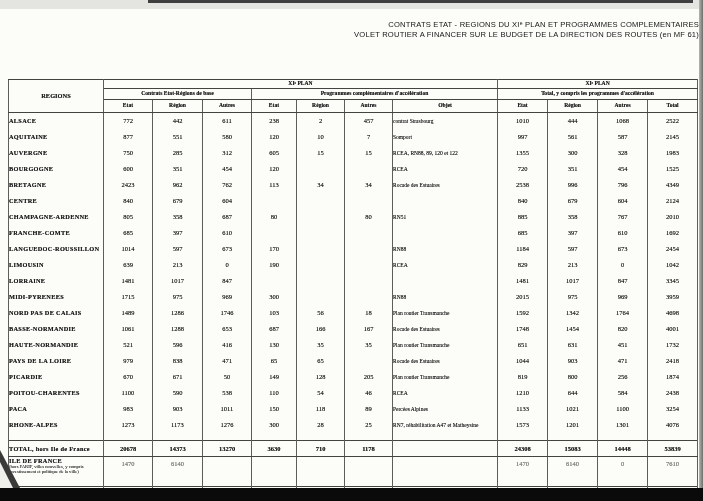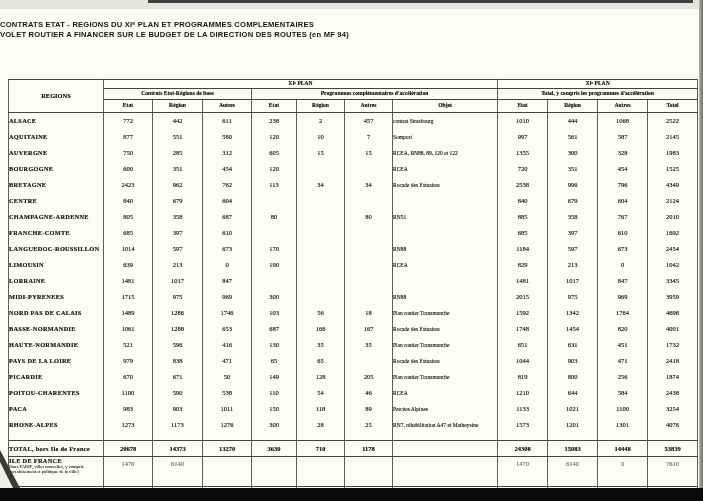--- a/index.html
+++ b/index.html
@@ -29,22 +29,22 @@
   }
   .curl-shadow{
     position:absolute;left:0;bottom:13px;width:0;height:0;
     border-bottom:38px solid #3a3a38;border-right:20px solid transparent;
   }
   .curl-page{
     position:absolute;left:0;bottom:13px;width:0;height:0;
     border-bottom:26px solid #efefec;border-right:13px solid transparent;
   }
   .title{
-    position:absolute;left:0;top:11px;width:699px;text-align:left;
-    font-family:"Liberation Sans",sans-serif;font-weight:bold;color:#141414;
+    position:absolute;left:0;top:11px;width:699px;text-align:right;
+    font-family:"Liberation Sans",sans-serif;font-weight:normal;color:#141414;
     font-size:7.6px;line-height:9.5px;letter-spacing:.2px;
   }
   table.budget{
     position:absolute;left:8px;top:70px;width:689px;
     border-collapse:collapse;table-layout:fixed;
     color:#1d1d1d;
   }
   table.budget th,table.budget td{
     border-left:1px solid #5d5d5a;border-right:1px solid #5d5d5a;
     padding:0;overflow:hidden;white-space:nowrap;
@@ -80,21 +80,21 @@
   }
 </style>
 </head>
 <body>
 
 <div class="top-strip"></div>
 <div class="scan-artifact-top"></div>
 <div class="page">
   <div class="title">
     <div>CONTRATS ETAT - REGIONS DU XIᵉ PLAN ET PROGRAMMES COMPLEMENTAIRES</div>
-    <div>VOLET ROUTIER A FINANCER SUR LE BUDGET DE LA DIRECTION DES ROUTES (en MF 94)</div>
+    <div>VOLET ROUTIER A FINANCER SUR LE BUDGET DE LA DIRECTION DES ROUTES (en MF 61)</div>
   </div>
 
   <table class="budget">
     <colgroup>
       <col style="width:95px">
         <col style="width:49px">
         <col style="width:50px">
         <col style="width:49px">
       <col style="width:45px">
         <col style="width:48px">

